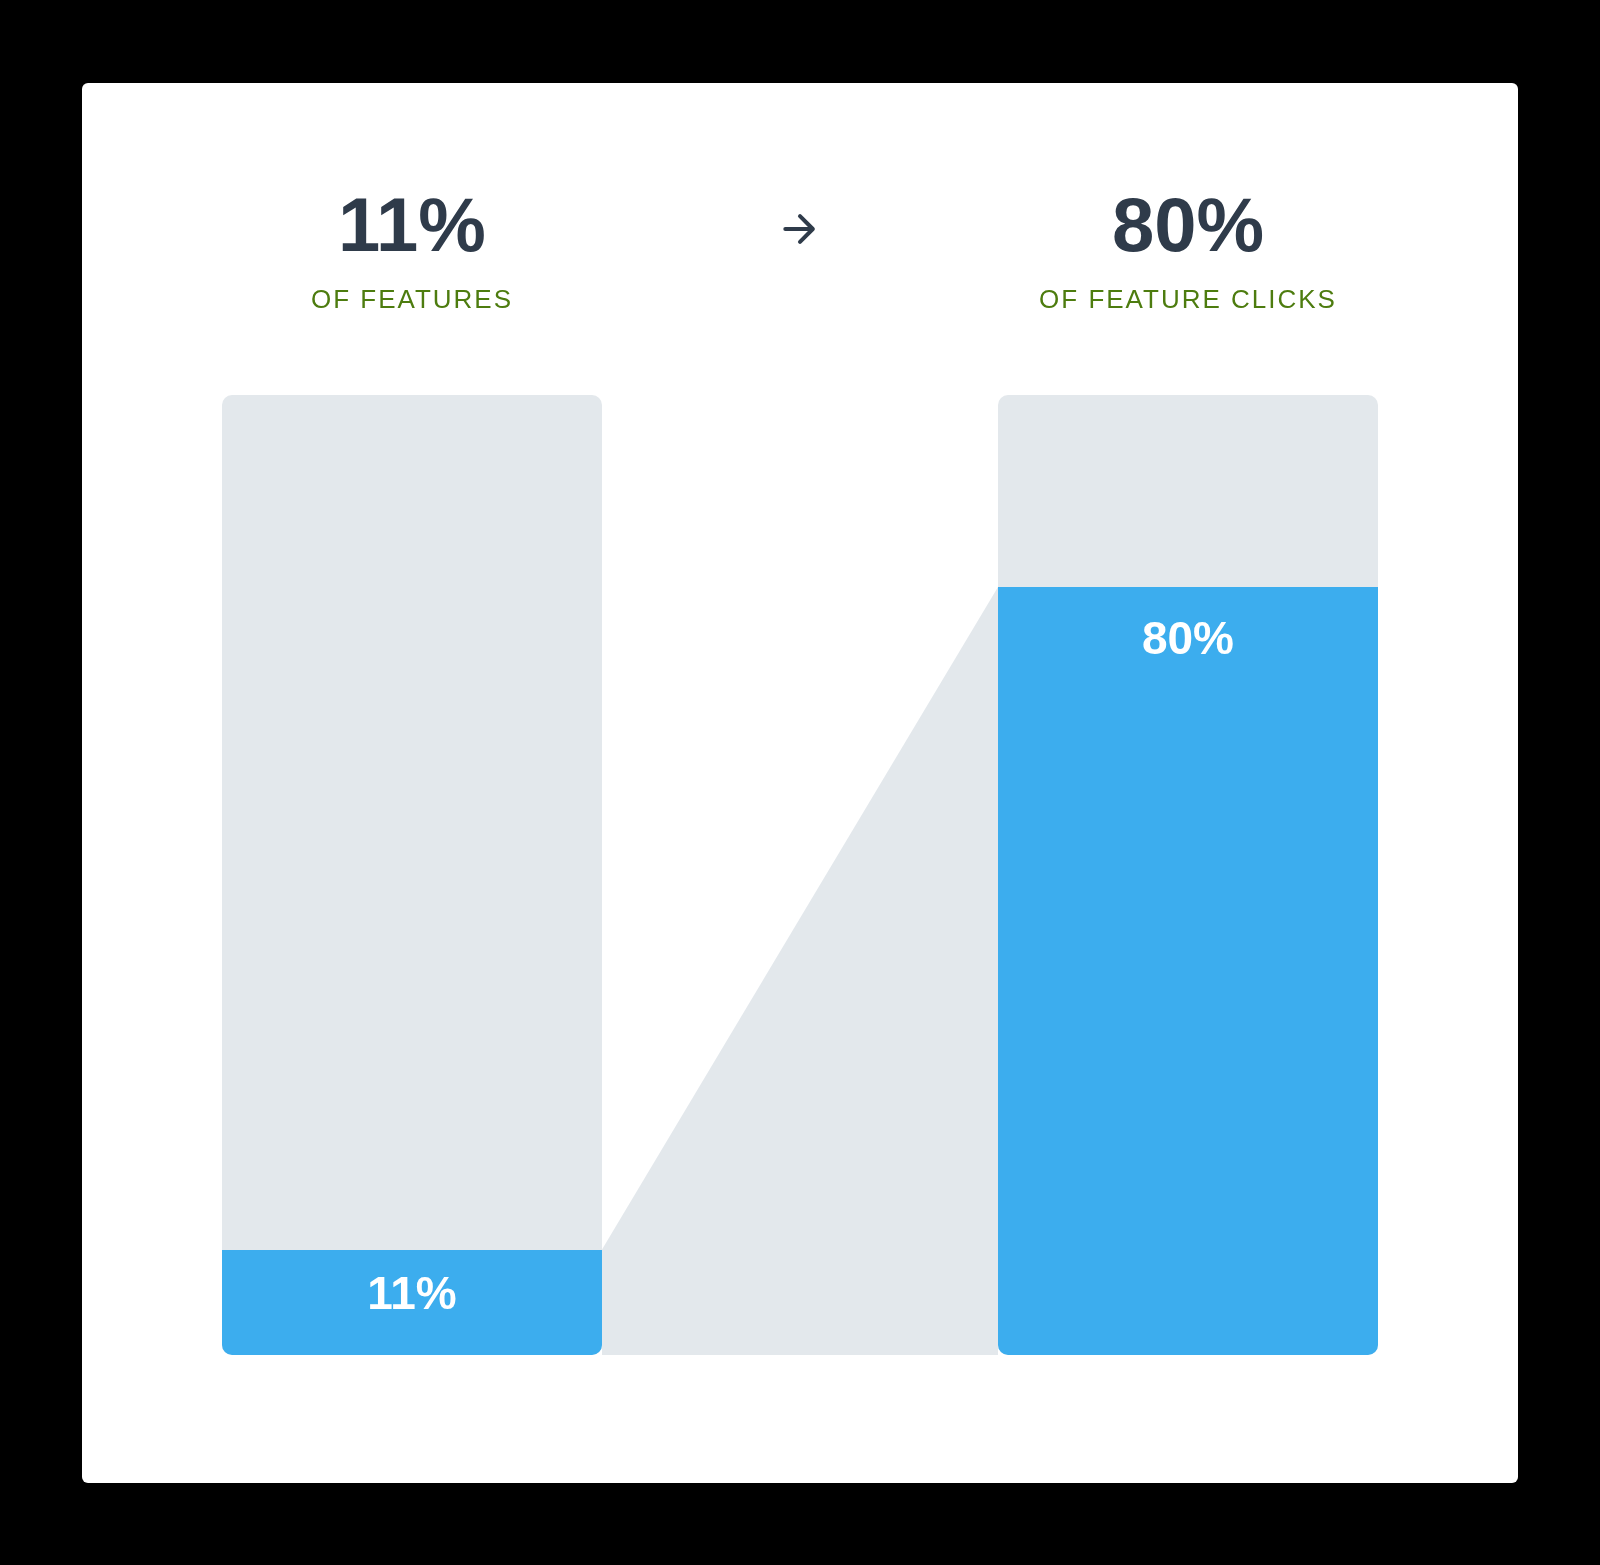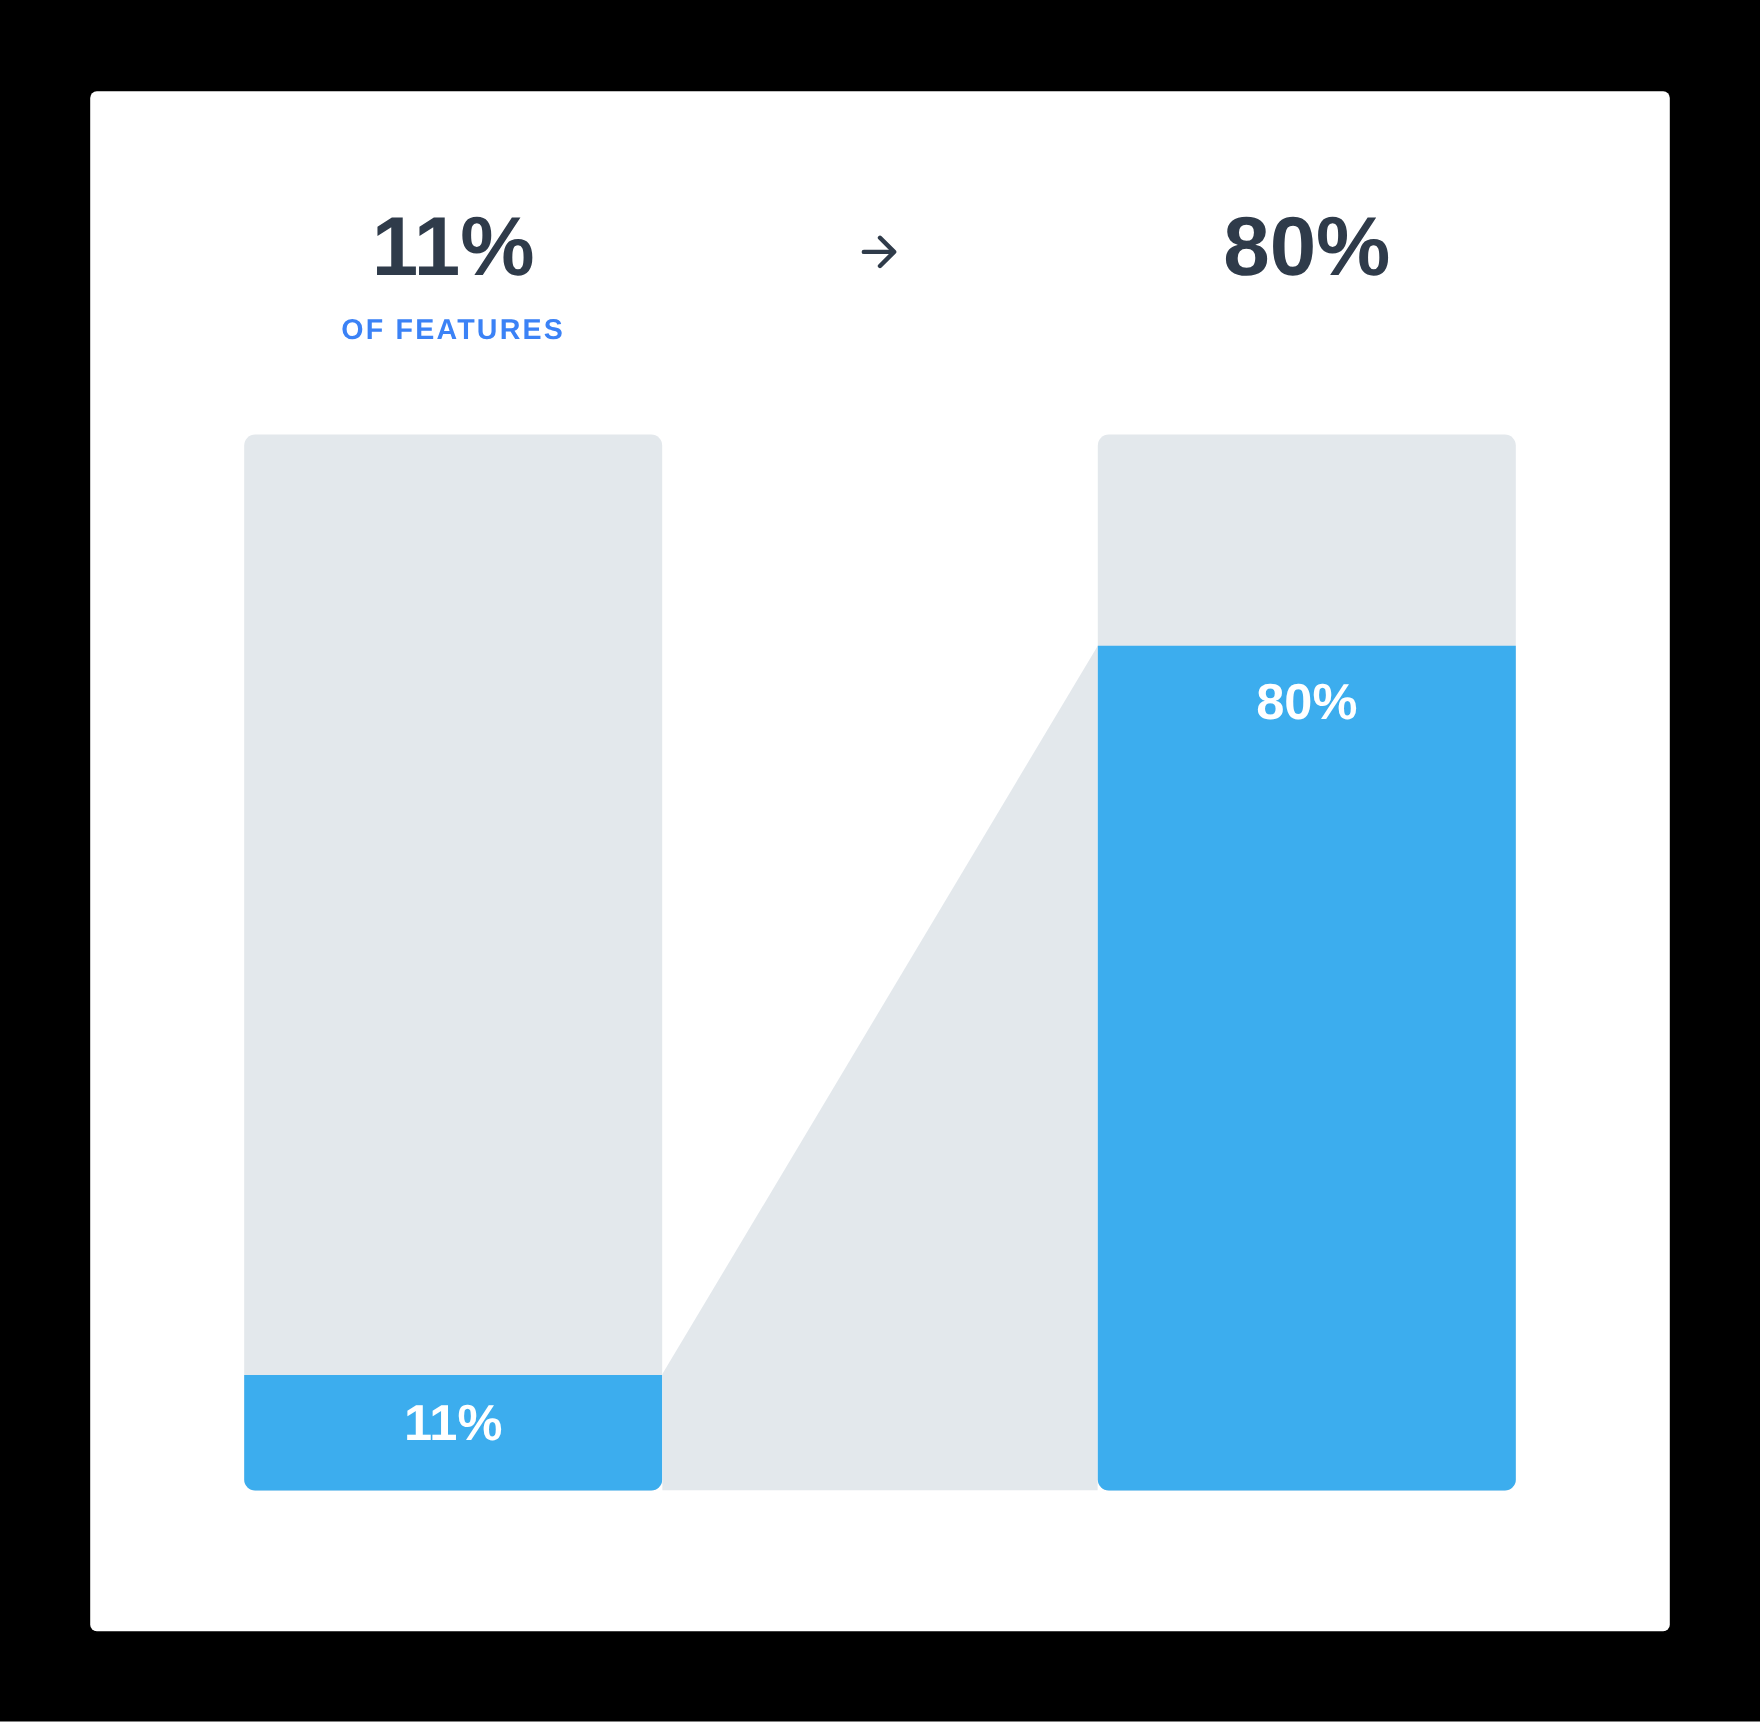--- a/index.html
+++ b/index.html
@@ -37,22 +37,22 @@
     }
     .header-value {
       font-size: 76px;
       font-weight: 700;
       color: #2f3b4a;
       line-height: 1.1;
       margin-bottom: 18px;
     }
     .header-label {
       font-size: 26px;
-      font-weight: 700;
-      color: #3b82f6;
+      font-weight: 400;
+      color: #4d7c0f;
       letter-spacing: 2px;
       text-transform: uppercase;
     }
     .arrow {
       display: flex;
       align-items: center;
       justify-content: center;
       margin-top: 24px;
       color: #2f3b4a;
     }
@@ -125,20 +125,21 @@
 
     <div class="arrow">
       <svg viewBox="0 0 24 24" fill="none" stroke="currentColor" stroke-width="2.2" stroke-linecap="round" stroke-linejoin="round">
         <line x1="4" y1="12" x2="18" y2="12"></line>
         <polyline points="12 5 19 12 12 19"></polyline>
       </svg>
     </div>
 
     <div class="header-col">
       <div class="header-value">80%</div>
+      <div class="header-label">OF FEATURE CLICKS</div>
     </div>
   </div>
 
   <div class="bars-area">
 
     <div class="bar-col" id="bar-left">
       <div class="bar-bg"></div>
       <div class="bar-fill" id="fill-left" style="height: 105.6px;">
         <div class="bar-label small">11%</div>
       </div>

